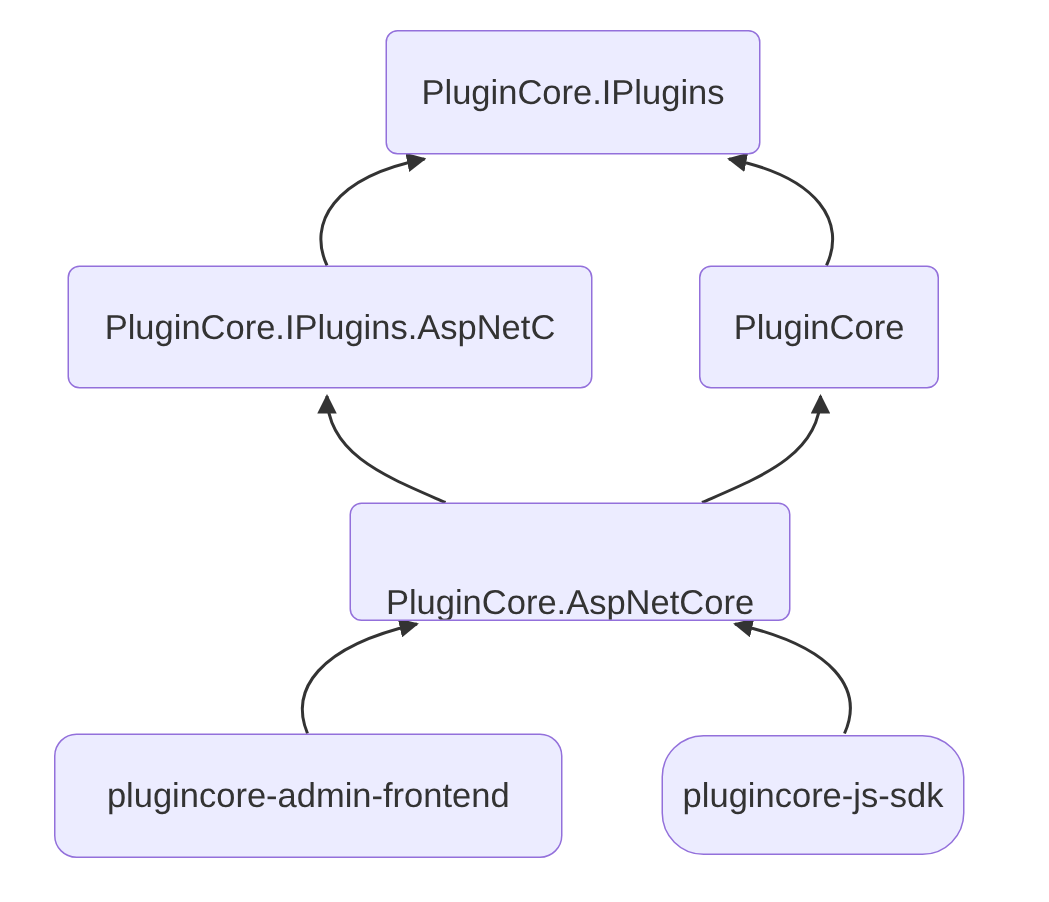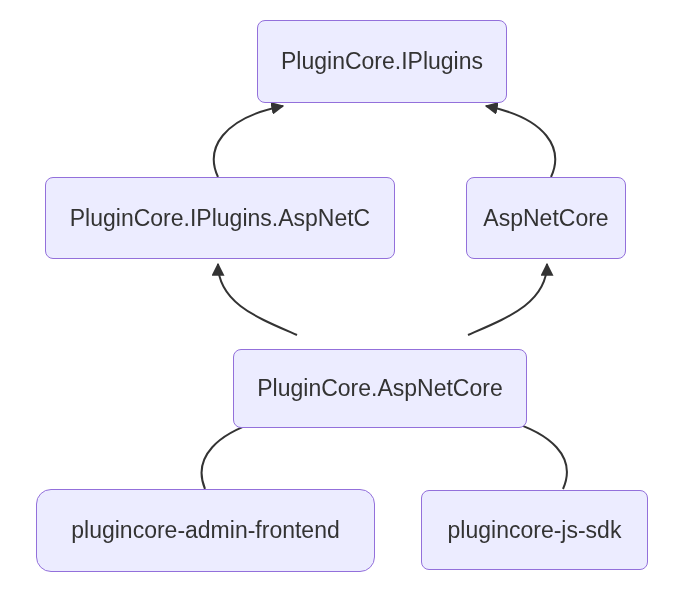--- a/index.html
+++ b/index.html
@@ -46,23 +46,23 @@
     color: var(--node-text, #333333);
     font-size: 23px;
     line-height: 1;
     white-space: nowrap;
     padding: 0 14px;
   }
   
   .node-a { left: 257px; top: 20px;  width: 250px; height: 83px; }
   .node-b { left: 45px;  top: 177px; width: 350px; height: 82px; }
   .node-c { left: 466px; top: 177px; width: 160px; height: 82px; }
-  .node-d { left: 233px; top: 349px; width: 294px; height: 79px; }
+  .node-d { left: 233px; top: 335px; width: 294px; height: 79px; align-items: flex-end; }
   .node-e { left: 36px;  top: 489px; width: 339px; height: 83px; border-radius: 15px; }
-  .node-f { left: 421px; top: 490px; width: 227px; height: 80px; }
+  .node-f { left: 441px; top: 490px; width: 202px; height: 80px; border-radius: 28px; }
 </style>
 </head>
 <body>
 
 <div class="canvas">
 
   <svg class="edges" viewBox="0 0 699 601" xmlns="http://www.w3.org/2000/svg">
     <defs>
       <marker id="arrowhead" viewBox="0 0 10 10" markerWidth="13" markerHeight="13" refX="9" refY="5" orient="auto" markerUnits="userSpaceOnUse">
         <path d="M0,0 L10,5 L0,10 z"></path>
@@ -78,21 +78,21 @@
 
   <div class="node node-a">
     <span class="label">PluginCore.IPlugins</span>
   </div>
 
   <div class="node node-b">
     <span class="label">PluginCore.IPlugins.AspNetC</span>
   </div>
 
   <div class="node node-c">
-    <span class="label">AspNetCore</span>
+    <span class="label">PluginCore</span>
   </div>
 
   <div class="node node-d">
     <span class="label">PluginCore.AspNetCore</span>
   </div>
 
   <div class="node node-e">
     <span class="label">plugincore-admin-frontend</span>
   </div>
 

